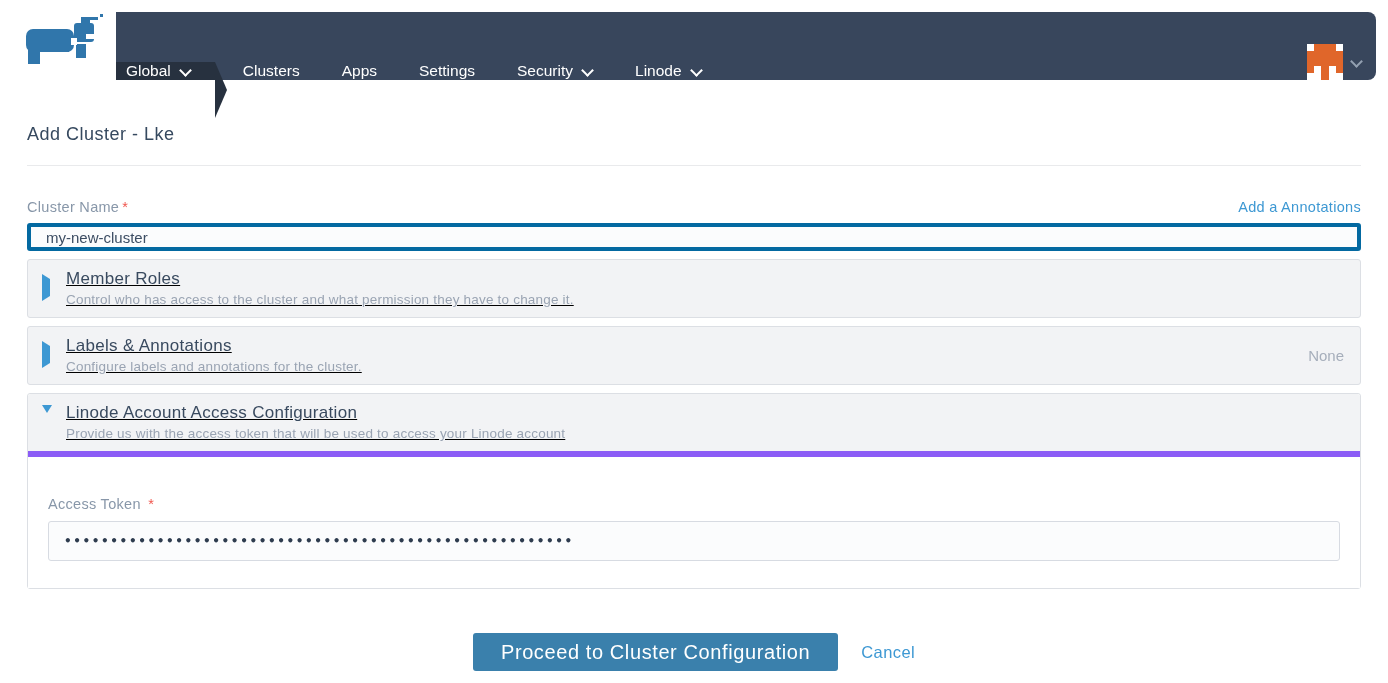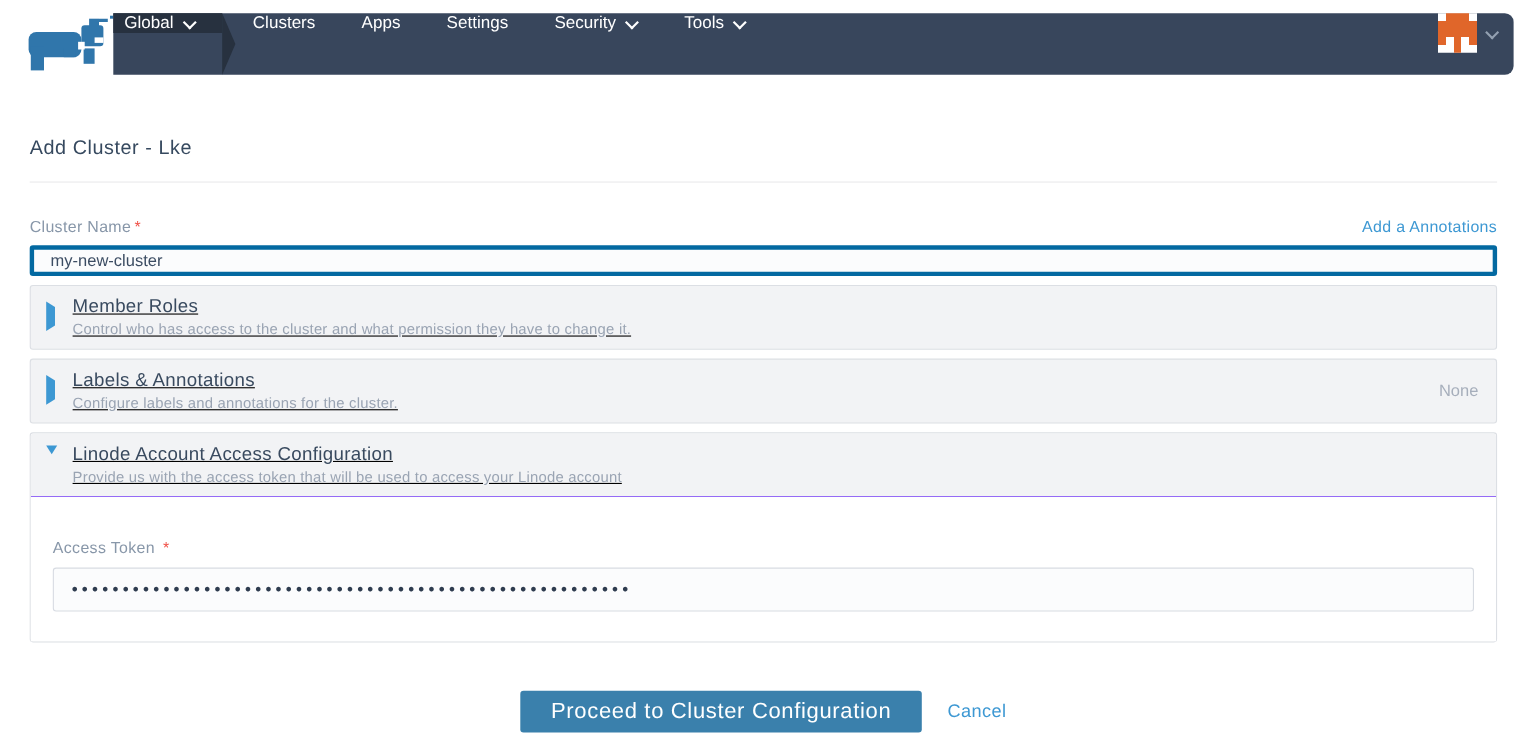--- a/index.html
+++ b/index.html
@@ -1,23 +1,23 @@
 <!DOCTYPE html>
 <html><head>
 <meta charset="utf-8">
 <style>
   * { margin: 0; padding: 0; box-sizing: border-box; }
   html, body { width: 1388px; height: 683px; background: #ffffff;
     font-family: "Liberation Sans", sans-serif; overflow: hidden; }
 
   
   .header { position: relative; height: 80px; background: #fff; }
-  .navbar { position: absolute; left: 103px; right: 12px; top: 12px; height: 56px;
+  .navbar { position: absolute; left: 116px; right: 12px; top: 12px; height: 68px;
     background: #38465c; border-radius: 0 8px 8px 0;
-    display: flex; align-items: flex-start; }
+    display: flex; align-items: flex-end; }
   .brand { position: absolute; left: 24px; top: 14px; width: 82px; height: 52px; }
   .nav-item { display: flex; align-items: center; gap: 9px; padding: 0 21px;
     color: #ffffff; font-size: 15.5px; cursor: pointer; position: relative; white-space: nowrap; }
   .nav-item.active { background: #27313f; padding: 0 24px 0 10px; }
   .nav-item.active::after { content: ""; position: absolute; right: -12px; top: 0;
     border-top: 28px solid transparent; border-bottom: 28px solid transparent;
     border-left: 12px solid #27313f; z-index: 2; }
   .nav-item.first-after-active { padding-left: 28px; }
   .chev { width: 11px; height: 11px; display: inline-block; position: relative; top: -2px; }
   .chev::before { content: ""; position: absolute; left: 1px; top: 2px; width: 7px; height: 7px;
@@ -52,21 +52,21 @@
     border-bottom: 5.5px solid transparent; border-left: 8px solid #3d98d3; margin: 0 auto; }
   .tri-down { width: 0; height: 0; border-left: 5.5px solid transparent;
     border-right: 5.5px solid transparent; border-top: 8px solid #3d98d3; margin: 0 auto; }
   .acc-text { flex: 1 1 auto; text-decoration: underline; }
   .acc-title { font-size: 17px; color: #394a5f; letter-spacing: 0.3px; }
   .acc-sub { font-size: 13.5px; color: #9aa4b3; margin-top: 3px; letter-spacing: 0.2px; }
   .acc-right { font-size: 15px; color: #a6aebb; margin-left: 16px; }
 
   
   .section { margin-top: 8px; border: 1px solid #dcdfe4; border-radius: 3px; background: #fff; }
-  .section .accordion { margin-top: 0; border: none; border-bottom: 1px solid #8b5cf6;
+  .section .accordion { margin-top: 0; border: none; border-bottom: 6px solid #8b5cf6;
     border-radius: 3px 3px 0 0; }
   .section-body { padding: 38px 20px 27px 20px; background: #ffffff; }
   .token-input { width: 100%; height: 40px; margin-top: 8px; background: #fbfcfd;
     border: 1px solid #d7dbe2; border-radius: 3px; padding: 0 15px;
     font-family: "DejaVu Sans", sans-serif; font-size: 12px; letter-spacing: 1.6px;
     color: #2e3c4f; font-weight: 700; outline: none; }
 
   
   .actions { margin-top: 44px; display: flex; justify-content: center; align-items: center; gap: 23px; }
   .btn-primary { background: #3a80ac; color: #ffffff; border: none; border-radius: 3px;
@@ -105,21 +105,21 @@
       <span>Apps</span>
     </div>
     <div class="nav-item">
       <span>Settings</span>
     </div>
     <div class="nav-item">
       <span>Security</span>
       <span class="chev"></span>
     </div>
     <div class="nav-item">
-      <span>Tools</span>
+      <span>Linode</span>
       <span class="chev"></span>
     </div>
 
     <div class="nav-right">
       <svg class="avatar" viewBox="0 0 35 35" shape-rendering="crispEdges">
         <rect x="0" y="0" width="35" height="35" fill="#ffffff"></rect>
         <g fill="#e0662a">
           <rect x="7" y="0" width="21" height="7"></rect>
           <rect x="0" y="7" width="35" height="14"></rect>
           <rect x="0" y="21" width="7" height="7"></rect>

